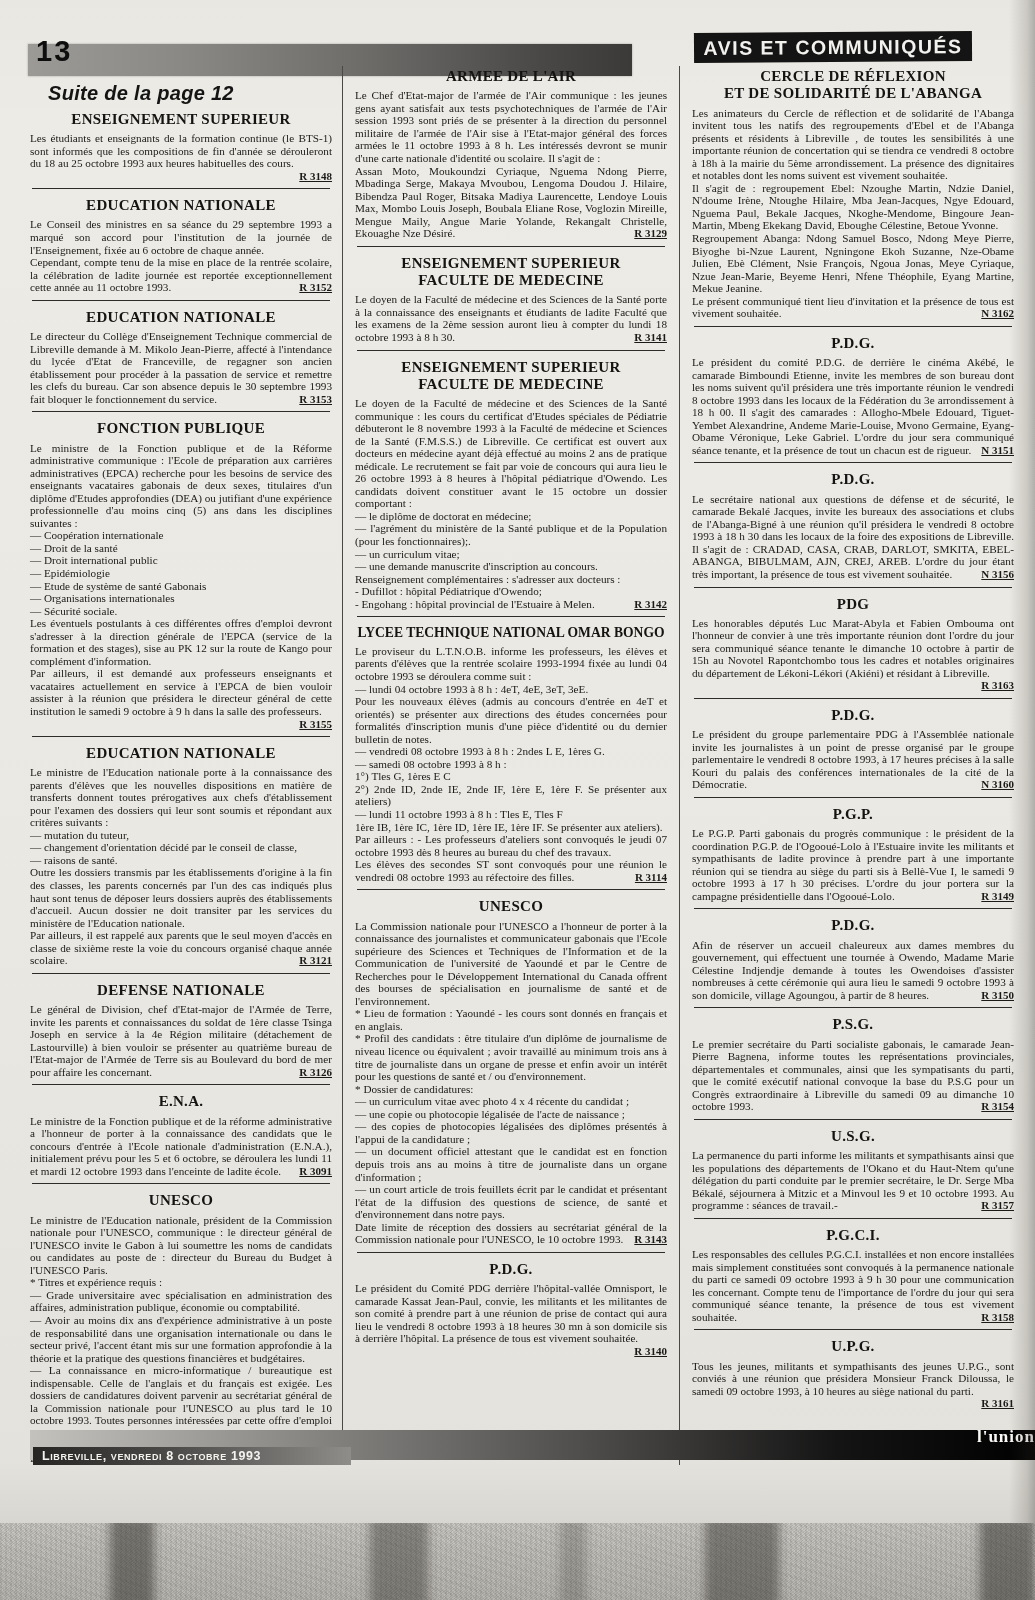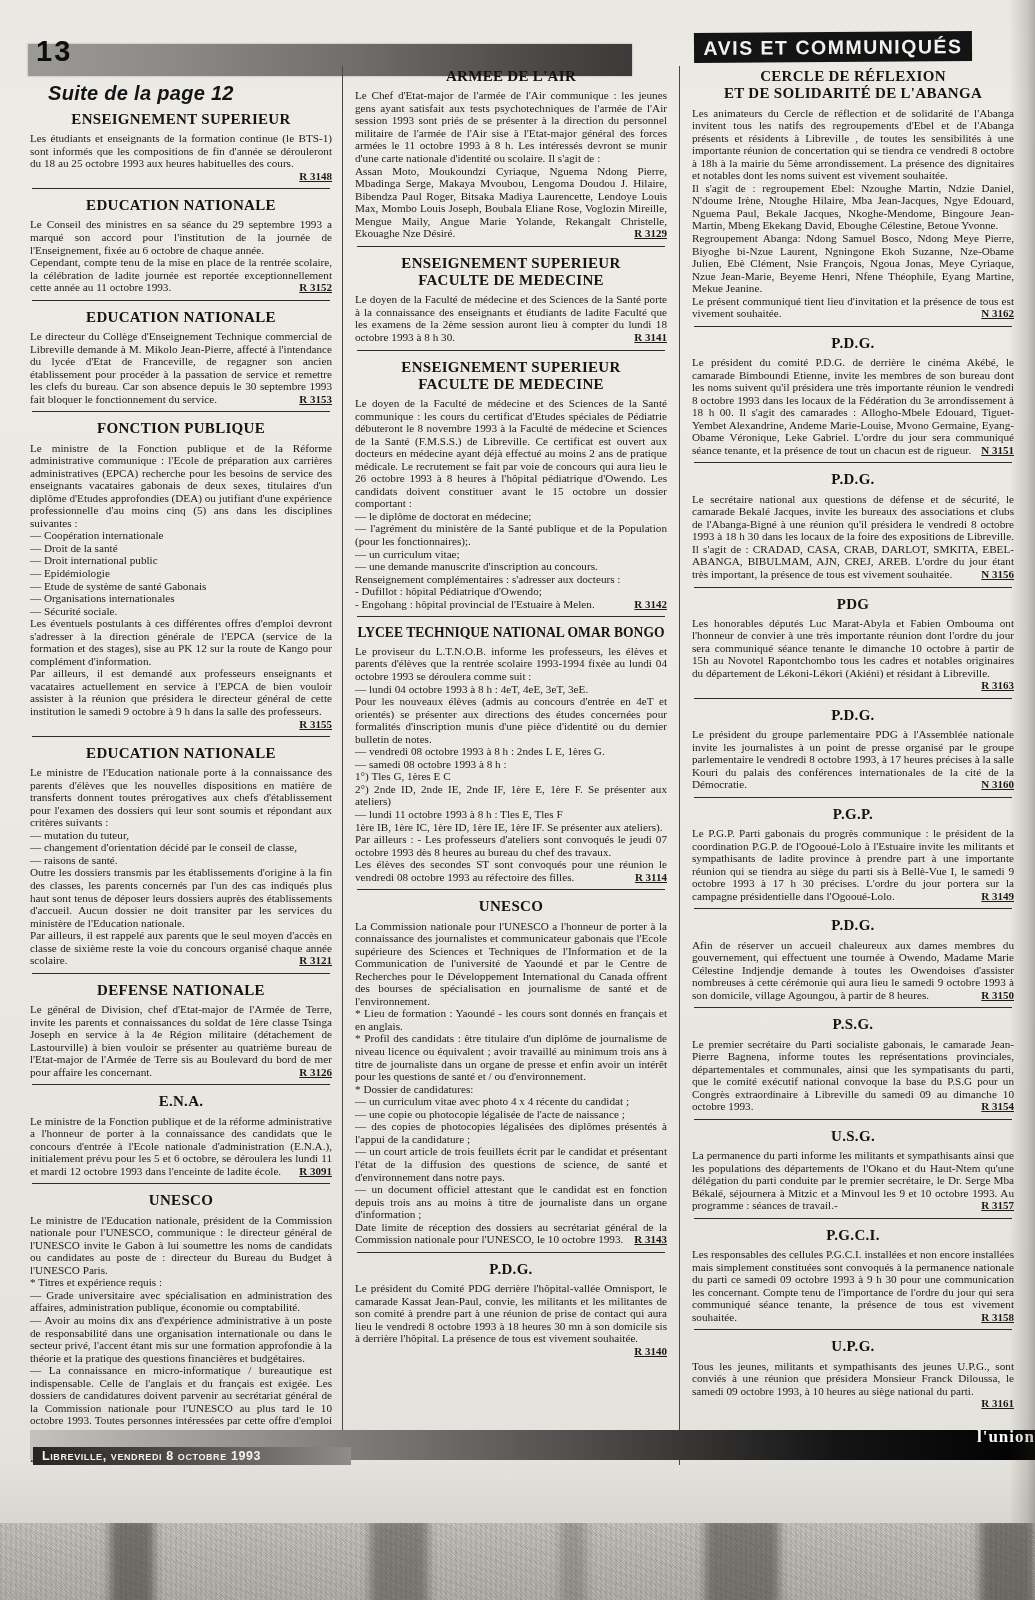--- a/index.html
+++ b/index.html
@@ -242,22 +242,22 @@
             <h3 class="ann-title">
               <div>UNESCO</div>
             </h3>
             <p class="ann-p"><span>La Commission nationale pour l'UNESCO a l'honneur de porter à la connaissance des journalistes et communicateur gabonais que l'Ecole supérieure des Sciences et Techniques de l'Information et de la Communication de l'université de Yaoundé et par le Centre de Recherches pour le Développement International du Canada offrent des bourses de spécialisation en journalisme de santé et de l'environnement.</span></p>
             <p class="ann-p"><span>* Lieu de formation : Yaoundé - les cours sont donnés en français et en anglais.</span></p>
             <p class="ann-p"><span>* Profil des candidats : être titulaire d'un diplôme de journalisme de niveau licence ou équivalent ; avoir travaillé au minimum trois ans à titre de journaliste dans un organe de presse et enfin avoir un intérêt pour les questions de santé et / ou d'environnement.</span></p>
             <p class="ann-p"><span>* Dossier de candidatures:</span></p>
             <p class="ann-p"><span>— un curriculum vitae avec photo 4 x 4 récente du candidat ;</span></p>
             <p class="ann-p"><span>— une copie ou photocopie légalisée de l'acte de naissance ;</span></p>
             <p class="ann-p"><span>— des copies de photocopies légalisées des diplômes présentés à l'appui de la candidature ;</span></p>
+            <p class="ann-p"><span>— un document officiel attestant que le candidat est en fonction depuis trois ans au moins à titre de journaliste dans un organe d'information ;</span></p>
             <p class="ann-p"><span>— un court article de trois feuillets écrit par le candidat et présentant l'état de la diffusion des questions de science, de santé et d'environnement dans notre pays.</span></p>
-            <p class="ann-p"><span>— un document officiel attestant que le candidat est en fonction depuis trois ans au moins à titre de journaliste dans un organe d'information ;</span></p>
             <p class="ann-p"><span>Date limite de réception des dossiers au secrétariat général de la Commission nationale pour l'UNESCO, le 10 octobre 1993.</span><span class="ref">R 3143</span></p>
           </section>
           <div class="rule"></div>
           <section>
             <h3 class="ann-title">
               <div>P.D.G.</div>
             </h3>
             <p class="ann-p"><span>Le président du Comité PDG derrière l'hôpital-vallée Omnisport, le camarade Kassat Jean-Paul, convie, les militants et les militantes de son comité à prendre part à une réunion de prise de contact qui aura lieu le vendredi 8 octobre 1993 à 18 heures 30 mn à son domicile sis à derrière l'hôpital. La présence de tous est vivement souhaitée.</span><span class="ref">R 3140</span></p>
           </section>
         </div>

